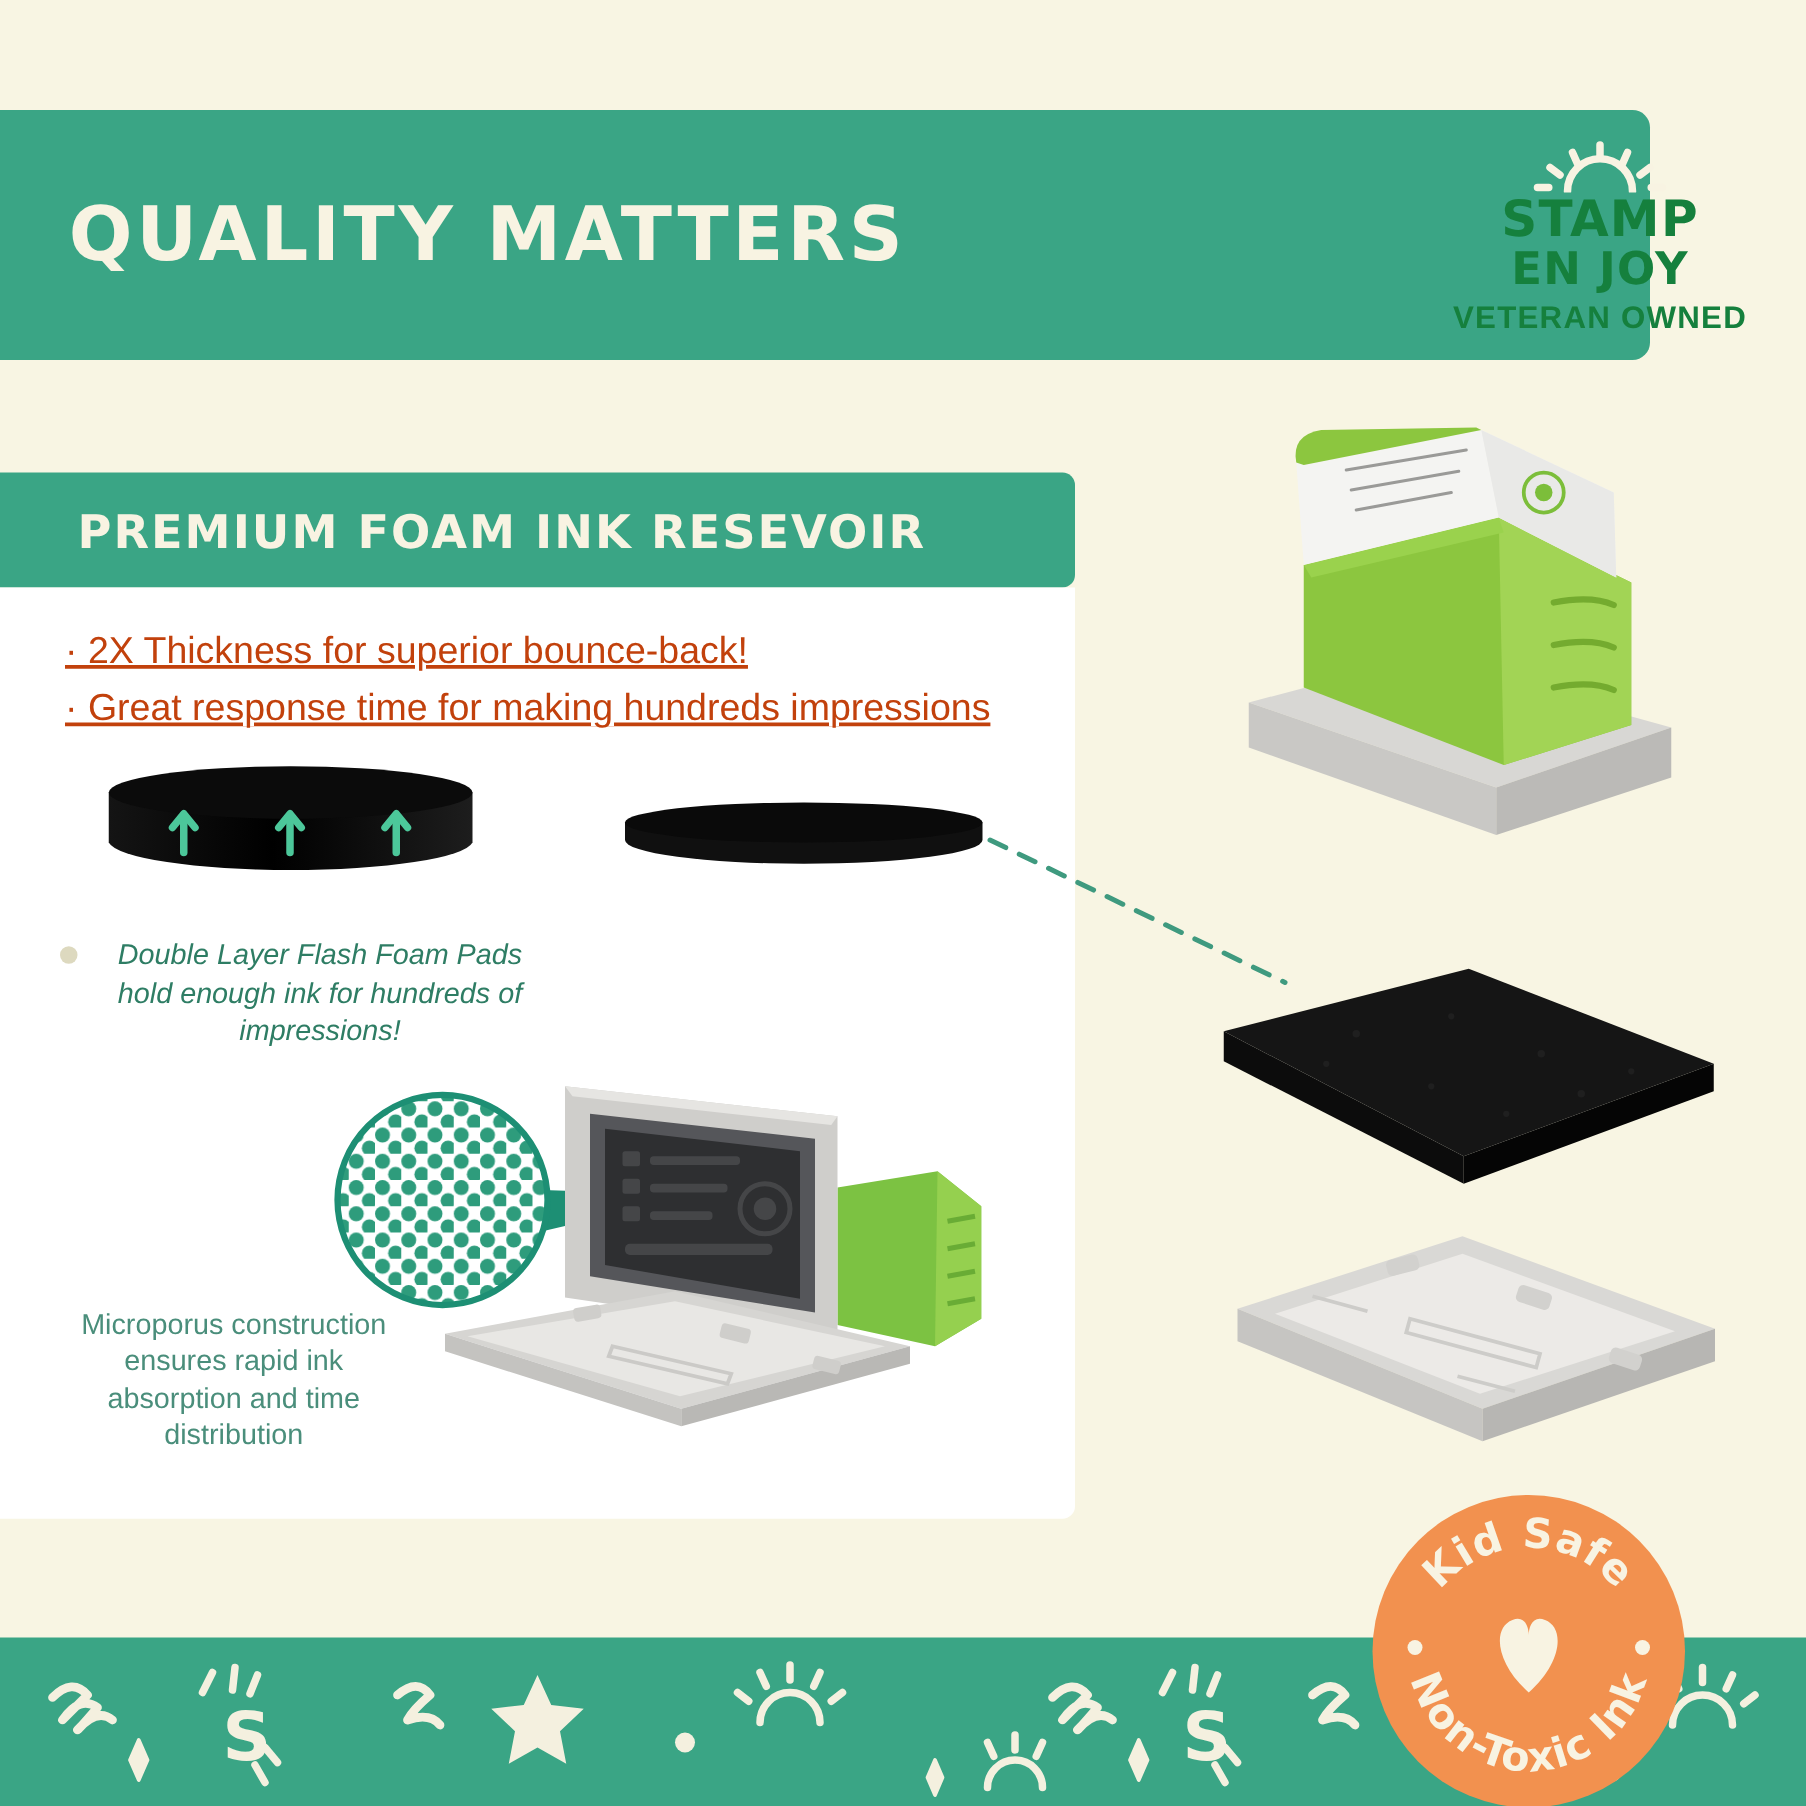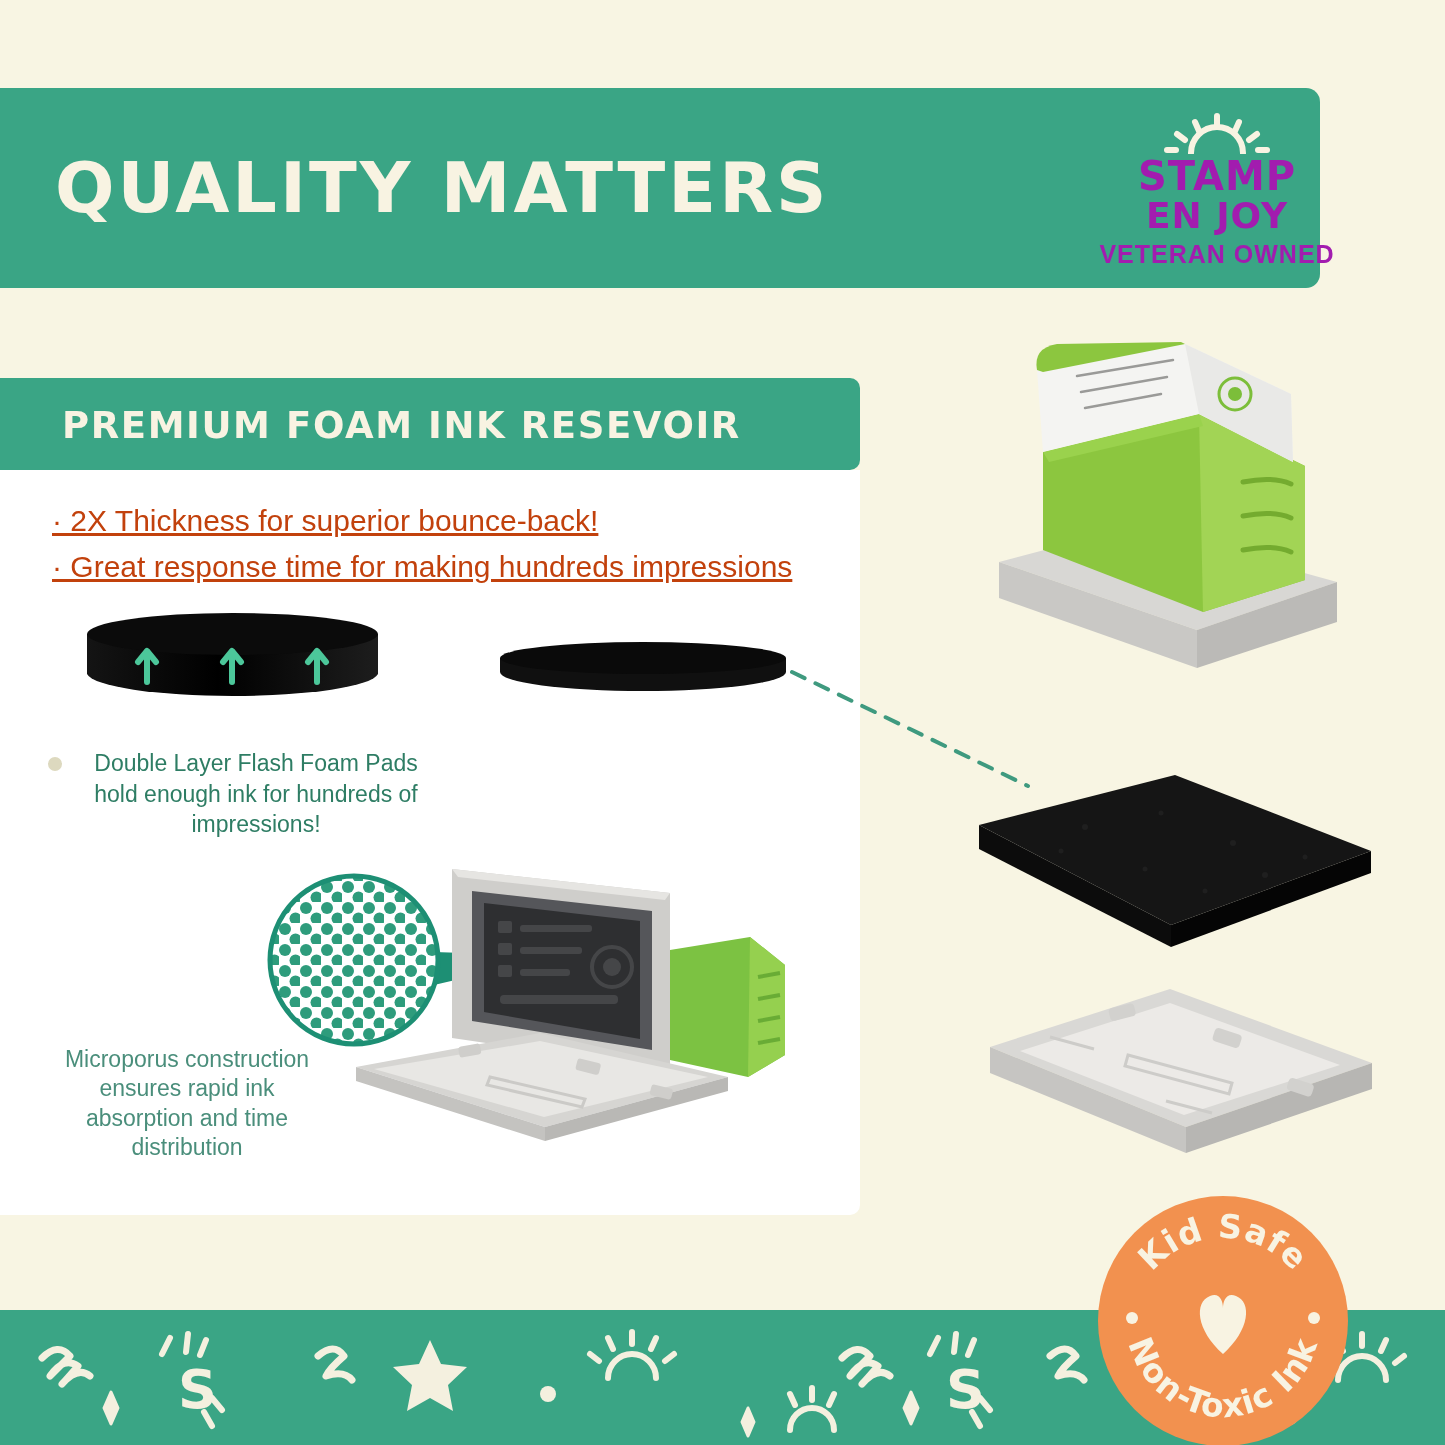--- a/index.html
+++ b/index.html
@@ -14,29 +14,29 @@
   
   .hero-banner{
     position:absolute;left:-20px;top:88px;width:1340px;height:200px;
     background:#3aa585;border-radius:14px;
   }
   .hero-title{
     position:absolute;left:55px;top:128px;width:830px;height:120px;
     display:flex;align-items:center;
     color:#f8f3e2;
     font-family:"DejaVu Sans", sans-serif;
-    font-size:70px;font-weight:bold;letter-spacing:3px;
+    font-size:60px;font-weight:bold;letter-spacing:3px;
     text-transform:uppercase;
     white-space:nowrap;
     line-height:1;
   }
   
   .logo{
-    position:absolute;left:1082px;top:112px;width:270px;height:180px;
-    text-align:center;color:#a21caf;
+    position:absolute;left:1145px;top:112px;width:270px;height:180px;
+    text-align:center;color:#15803d;
   }
   .logo .sunburst{height:42px;display:block;margin:0 auto 2px auto;}
   .logo-l1{
     font-family:"DejaVu Sans", sans-serif;
     font-size:40px;font-weight:bold;letter-spacing:1px;line-height:1;
     text-transform:uppercase;margin-top:2px;
   }
   .logo-l2{
     font-family:"DejaVu Sans", sans-serif;
     font-size:36px;font-weight:bold;letter-spacing:1px;line-height:1.1;
@@ -75,21 +75,21 @@
   }
   .bullets div{white-space:nowrap;}
 
   
   .disc-thick{position:absolute;left:85px;top:612px;width:295px;height:92px;}
   .disc-thin{position:absolute;left:498px;top:640px;width:290px;height:52px;}
   .dash-line{position:absolute;left:788px;top:668px;width:245px;height:125px;}
 
   .pad-caption{
     position:absolute;left:48px;top:748px;width:390px;
-    color:#2e7d64;font-size:23px;line-height:1.33;text-align:center;
+    color:#2e7d64;font-size:23px;line-height:1.33;text-align:center;font-style:italic;
   }
   .pad-caption .bdot{
     position:absolute;left:0px;top:9px;width:14px;height:14px;
     border-radius:50%;background:#ddd9bf;
   }
   .pad-caption .ctext{display:block;margin-left:26px;}
 
   .micro-caption{
     position:absolute;left:62px;top:1045px;width:250px;
     color:#4a8e7b;font-size:23px;line-height:1.28;text-align:center;

